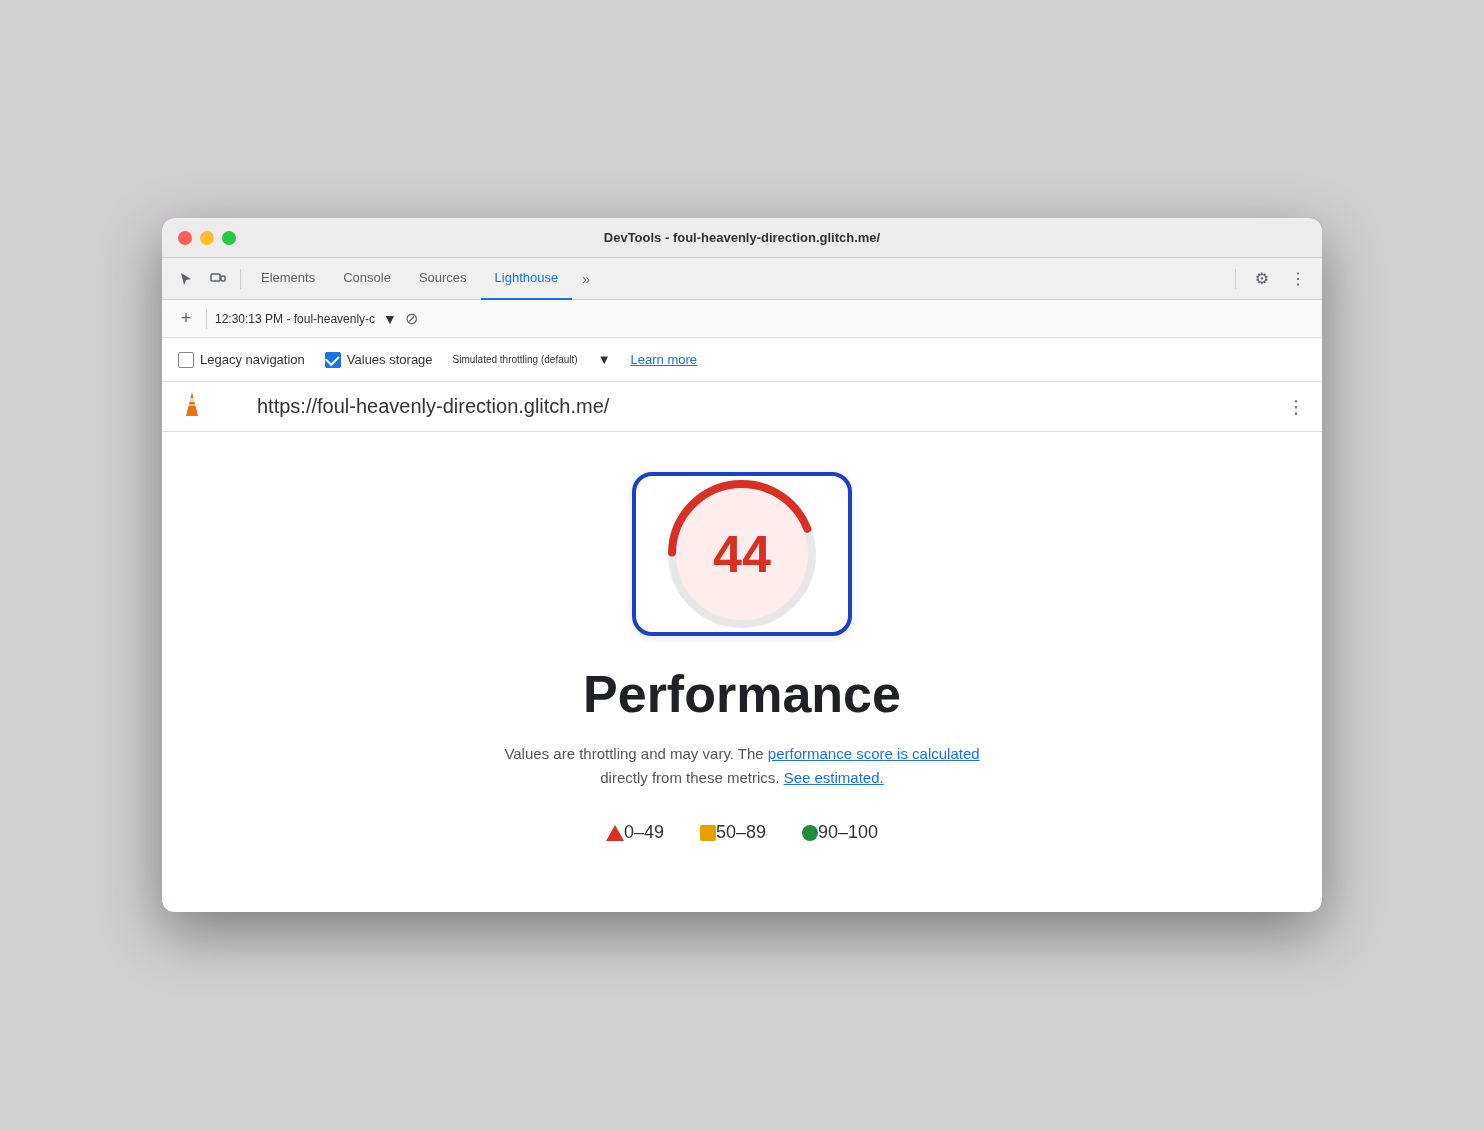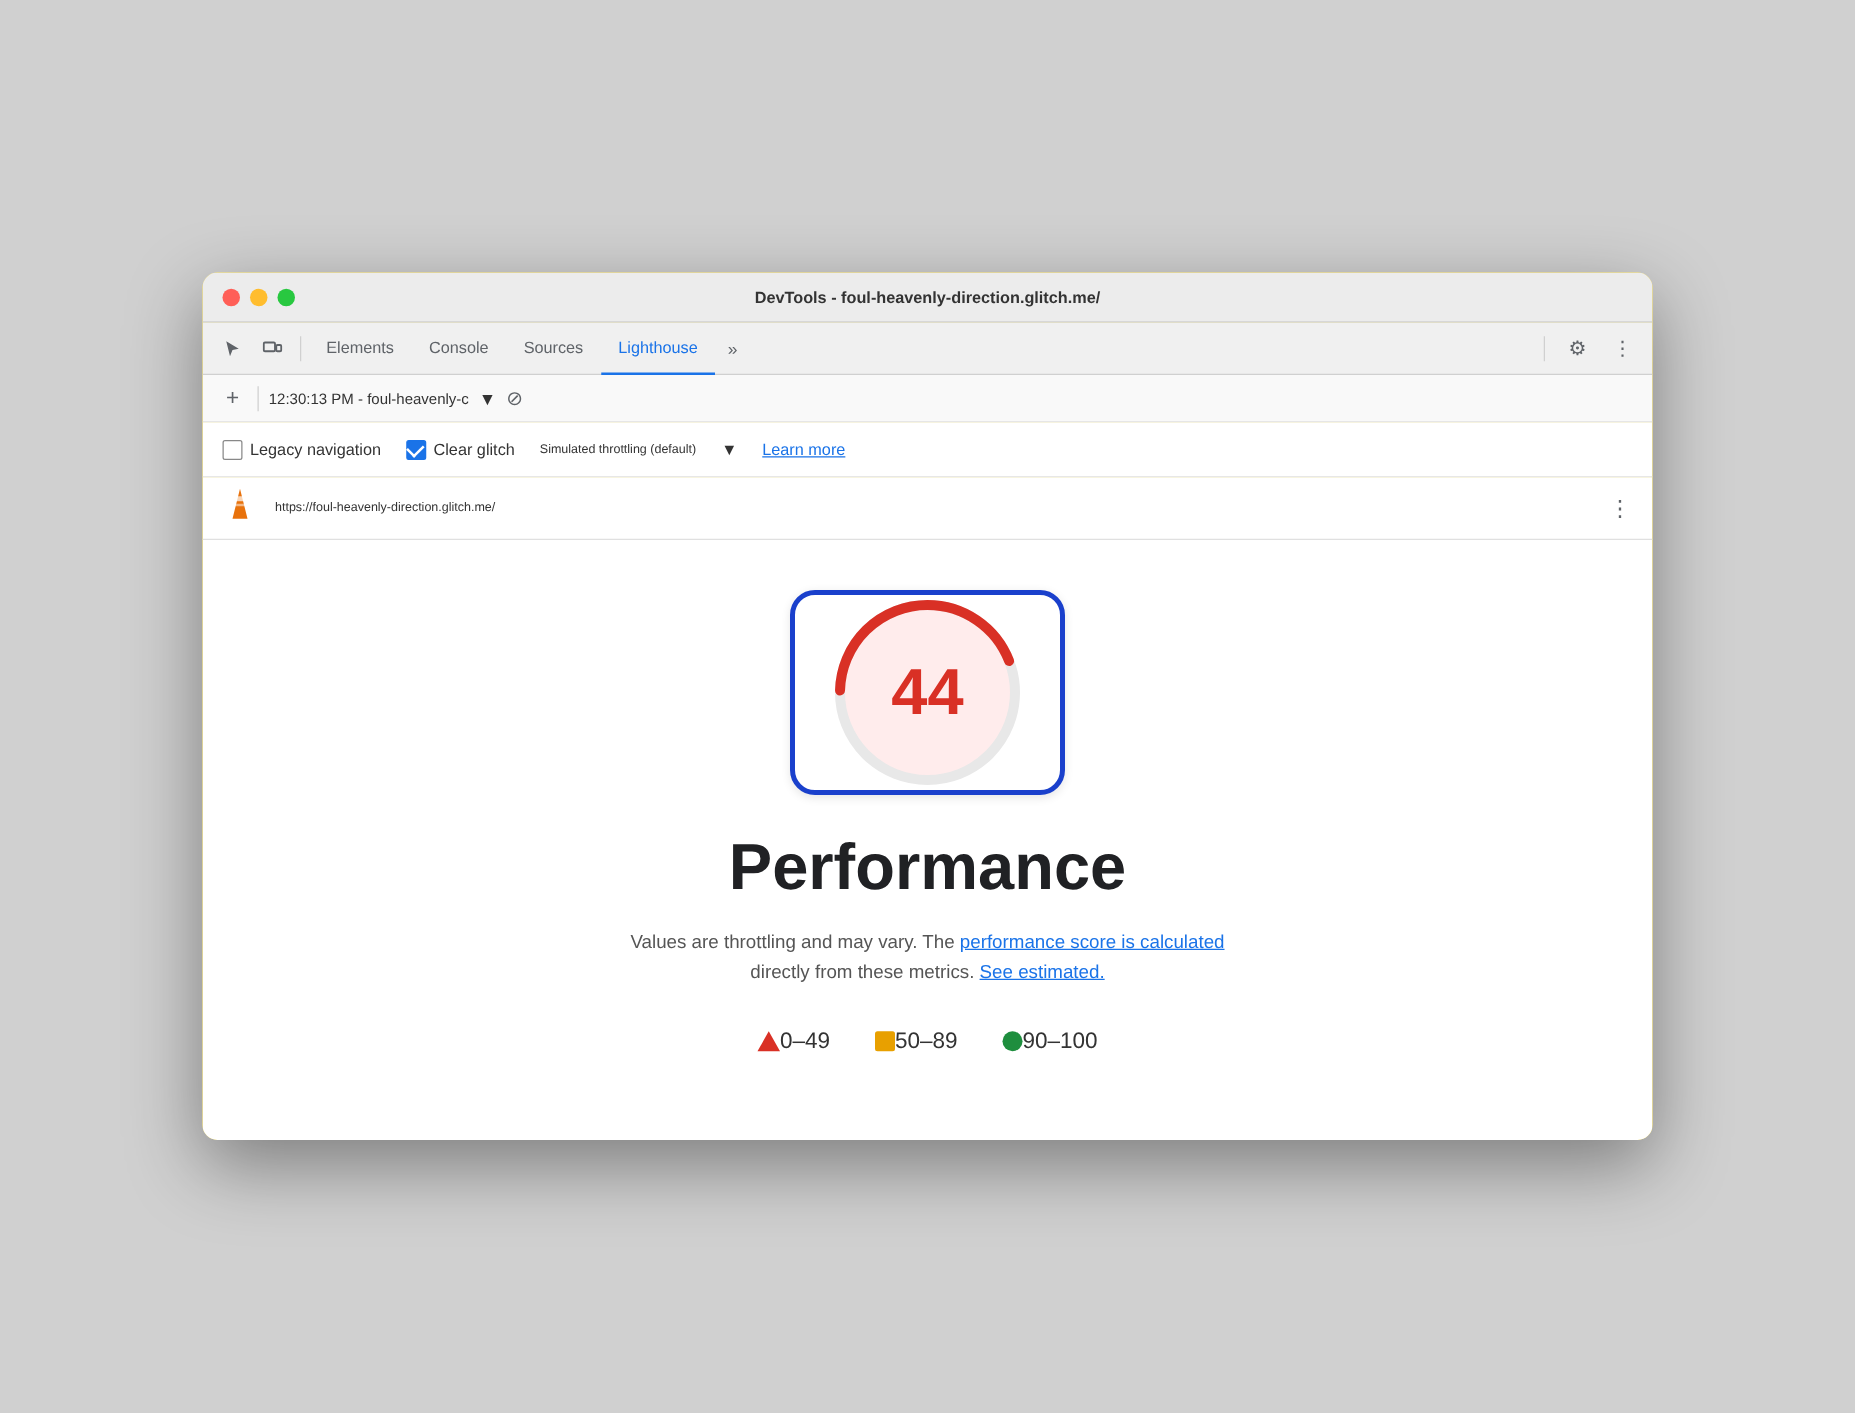--- a/index.html
+++ b/index.html
@@ -7,21 +7,21 @@
       background: #d0d0d0;
       display: flex;
       justify-content: center;
       align-items: center;
       min-height: 100vh;
       font-family: -apple-system, BlinkMacSystemFont, 'Segoe UI', Helvetica, Arial, sans-serif;
     }
 
     .window {
       width: 1160px;
-      background: #fde047;
+      background: #a21caf;
       border-radius: 12px;
       box-shadow: 0 20px 60px rgba(0,0,0,0.4);
       overflow: hidden;
     }
 
     
     .title-bar {
       background: #ececec;
       border-bottom: 1px solid #d0d0d0;
       padding: 12px 16px;
@@ -210,23 +210,24 @@
       display: flex;
       align-items: center;
       padding: 10px 16px;
       gap: 14px;
       height: 50px;
     }
     .lighthouse-icon {
       font-size: 24px;
     }
     .url-text {
-      font-size: 10px;
+      font-size: 20px;
       color: #333;
       flex: 1;
+      margin-left: 37px;
     }
     .url-more-btn {
       font-size: 18px;
       color: #5f6368;
       cursor: pointer;
       letter-spacing: 1px;
     }
 
     
     .main-content {
@@ -390,21 +391,21 @@
     <span class="toolbar-block-icon">⊘</span>
   </div>
 
   <div class="options-row">
     <label class="checkbox-item">
       <div class="checkbox-box"></div>
       <span>Legacy navigation</span>
     </label>
     <label class="checkbox-item">
       <div class="checkbox-box checked"></div>
-      <span>Clear glitch</span>
+      <span>Values storage</span>
     </label>
     <span class="throttling-label">Simulated throttling (default)</span>
     <span class="throttling-dropdown">▼</span>
     <a class="learn-more-link">Learn more</a>
   </div>
 
   <div class="url-row">
     <span class="lighthouse-icon"><svg width="28" height="28" viewBox="0 0 28 28" xmlns="http://www.w3.org/2000/svg">
     <polygon points="14,2 8,26 20,26" fill="#e8720c"></polygon>
     <rect x="11" y="8" width="6" height="4" fill="#fff" opacity="0.7"></rect>

